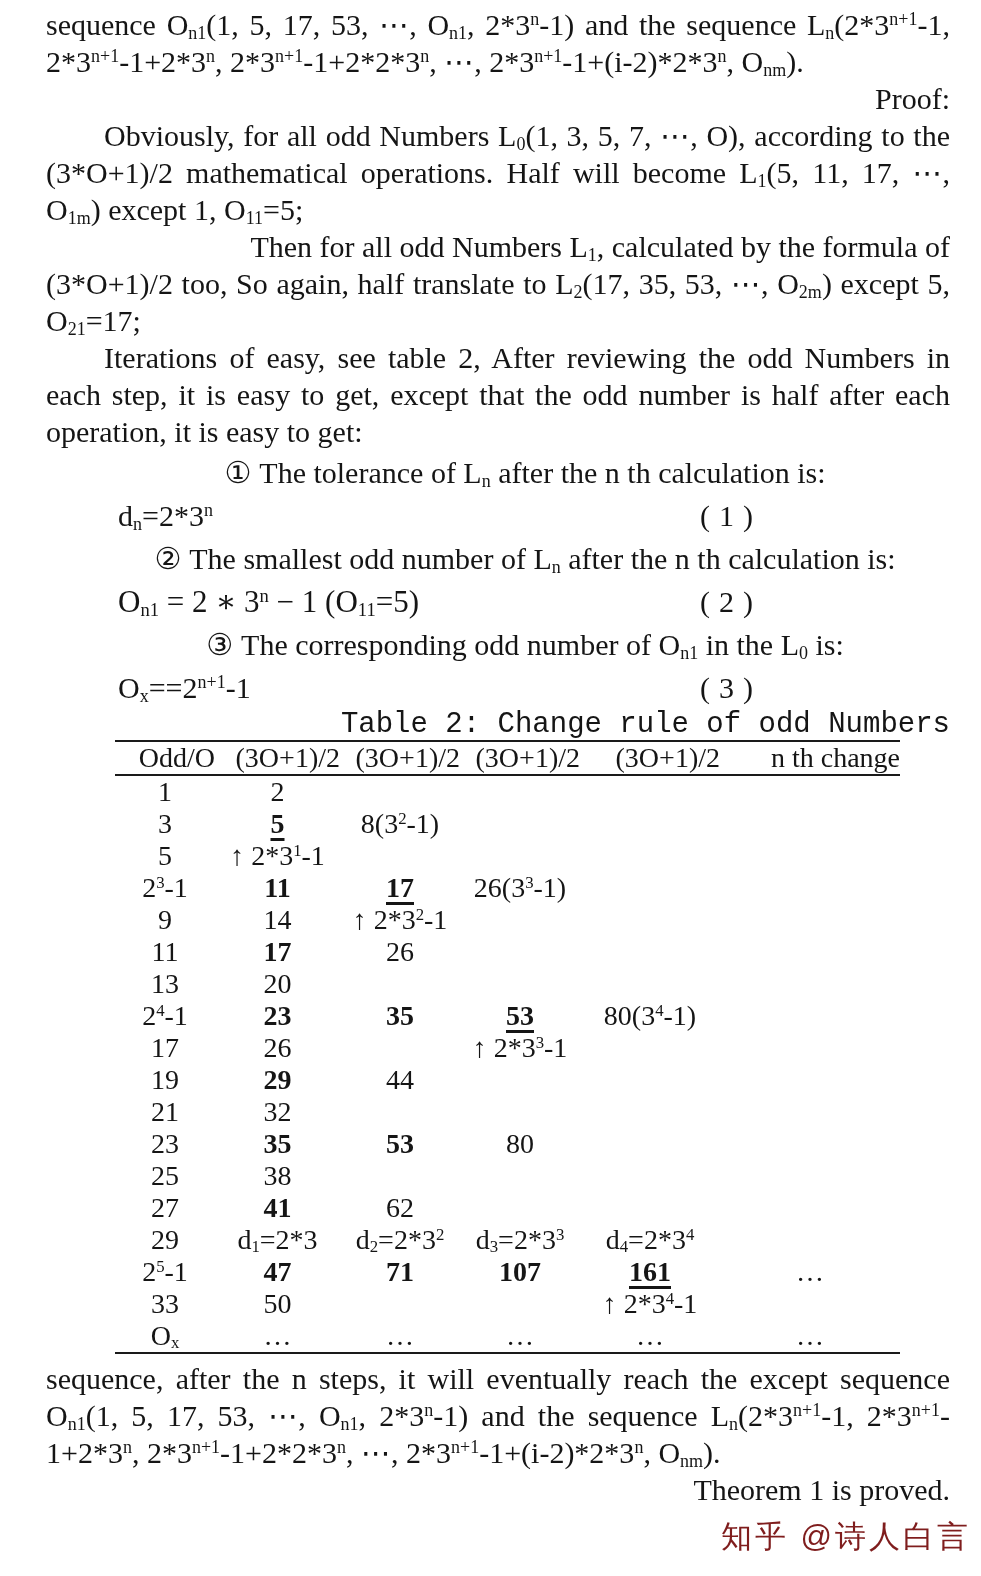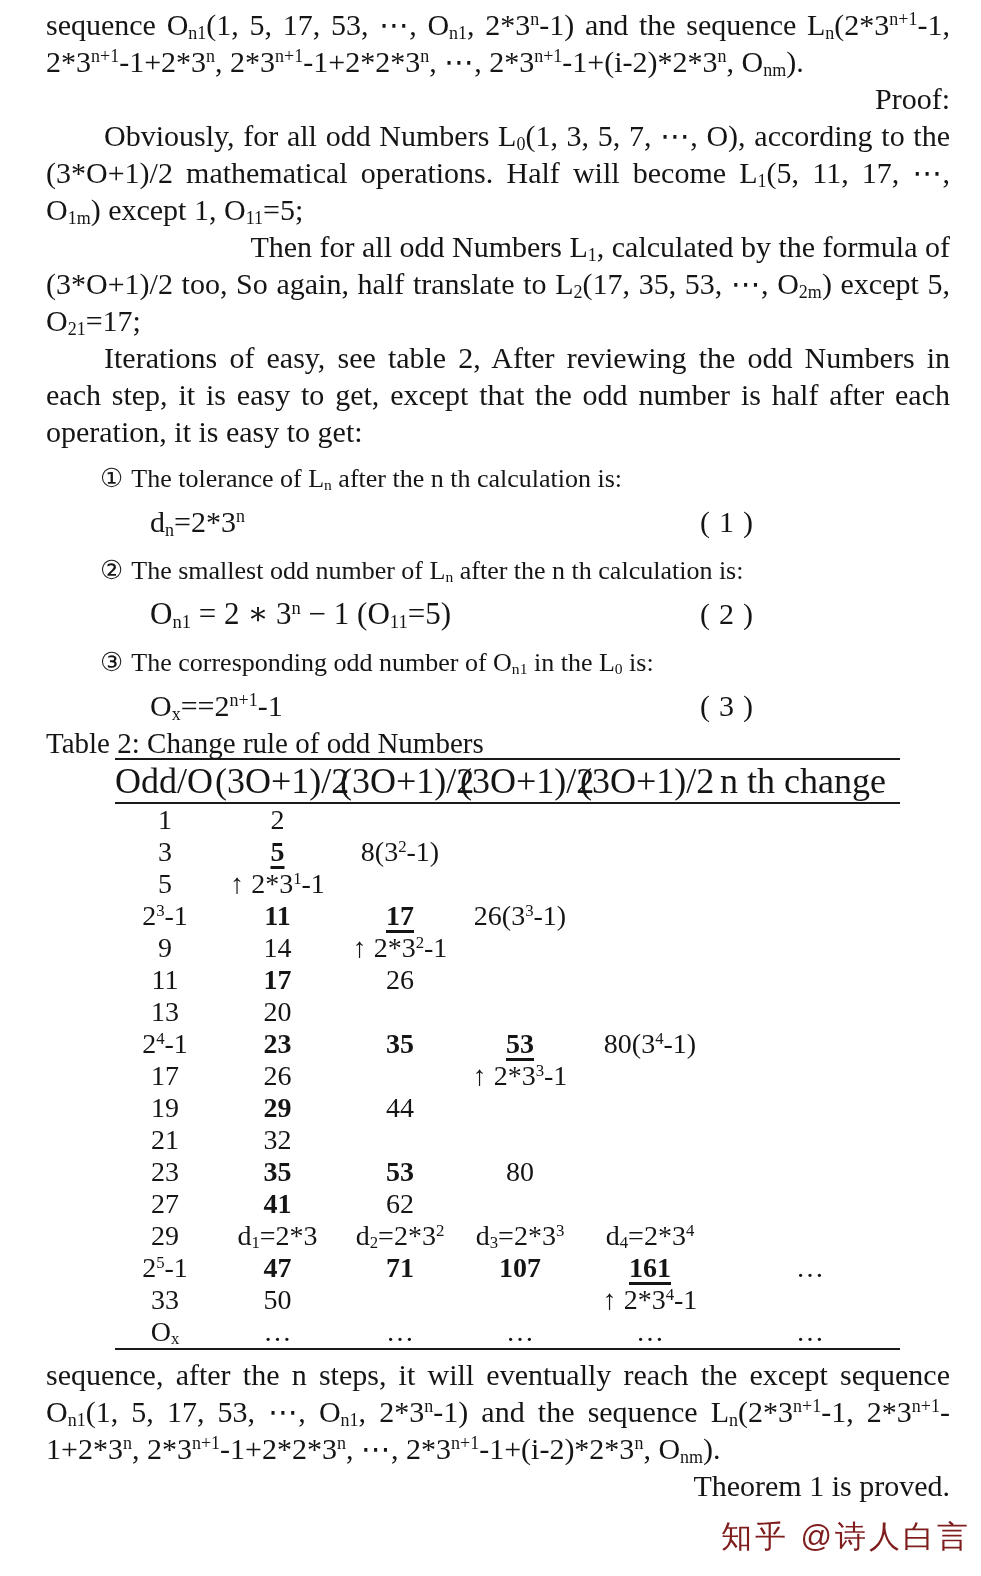--- a/index.html
+++ b/index.html
@@ -2,33 +2,33 @@
 <html><head>
 <meta charset="utf-8">
 <style>
   html,body{margin:0;padding:0;background:#ffffff;}
   .page{position:relative;width:981px;height:1576px;background:#ffffff;overflow:hidden;
         font-family:"Liberation Serif","DejaVu Serif","DejaVu Sans",serif;color:#151515;}
   .col{position:absolute;left:46px;top:6px;width:904px;}
   .ln{font-size:30px;line-height:37px;white-space:nowrap;}
   .j{text-align:justify;text-align-last:justify;}
   .ind{padding-left:58px;text-align:right;}
-  .item{font-size:26px;line-height:38px;padding-left:54px;margin-top:10px;white-space:nowrap;}
+  .item{font-size:30px;line-height:38px;padding-left:54px;margin-top:4px;white-space:nowrap;text-align:center;}
   .mk{margin-right:8px;}
   .feq{position:relative;font-size:30px;line-height:40px;margin-top:4px;white-space:nowrap;}
-  .fml{margin-left:104px;}
+  .fml{margin-left:72px;}
   .feq.f2 .fml{font-size:31px;}
   .eqno{position:absolute;right:188px;top:0;letter-spacing:9px;}
   sup{font-size:60%;position:relative;top:-0.55em;vertical-align:baseline;line-height:0;}
   sub{font-size:60%;position:relative;top:0.2em;vertical-align:baseline;line-height:0;}
-  .tbl-title{font-size:29px;line-height:30px;margin-top:2px;text-align:left;}
+  .tbl-title{font-size:29px;line-height:30px;margin-top:2px;text-align:right;font-family:Liberation Mono, monospace;}
   table.tbl{margin-left:69px;width:785px;border-collapse:collapse;table-layout:fixed;
             font-size:28px;border-bottom:2px solid #1a1a1a;}
   table.tbl th{font-weight:normal;border-top:2px solid #1a1a1a;border-bottom:2px solid #1a1a1a;
-               height:29px;padding:0;text-align:left;font-size:36px;}
+               height:29px;padding:0;text-align:right;font-size:28px;}
   table.tbl td{height:31px;padding:0;text-align:center;vertical-align:middle;}
   .b{font-weight:bold;}
   .u{text-decoration:underline;text-decoration-thickness:3px;text-underline-offset:5px;}
   .closing{margin-top:6px;}
   .wm{position:absolute;right:10px;top:1516px;font-size:31px;color:#7f1d1d;letter-spacing:3px;
       font-family:"Liberation Sans",sans-serif;}
 </style>
 </head>
 <body>
 
@@ -194,20 +194,28 @@
           </tr>
           <tr>
             <td><span>23</span></td>
             <td><span class="b">35</span></td>
             <td><span class="b">53</span></td>
             <td><span>80</span></td>
             <td><span></span></td>
             <td><span></span></td>
           </tr>
           <tr>
+            <td><span>25</span></td>
+            <td><span>38</span></td>
+            <td><span></span></td>
+            <td><span></span></td>
+            <td><span></span></td>
+            <td><span></span></td>
+          </tr>
+          <tr>
             <td><span>27</span></td>
             <td><span class="b">41</span></td>
             <td><span>62</span></td>
             <td><span></span></td>
             <td><span></span></td>
             <td><span></span></td>
           </tr>
           <tr>
             <td><span>29</span></td>
             <td><span>d<sub>1</sub>=2*3</span></td>

